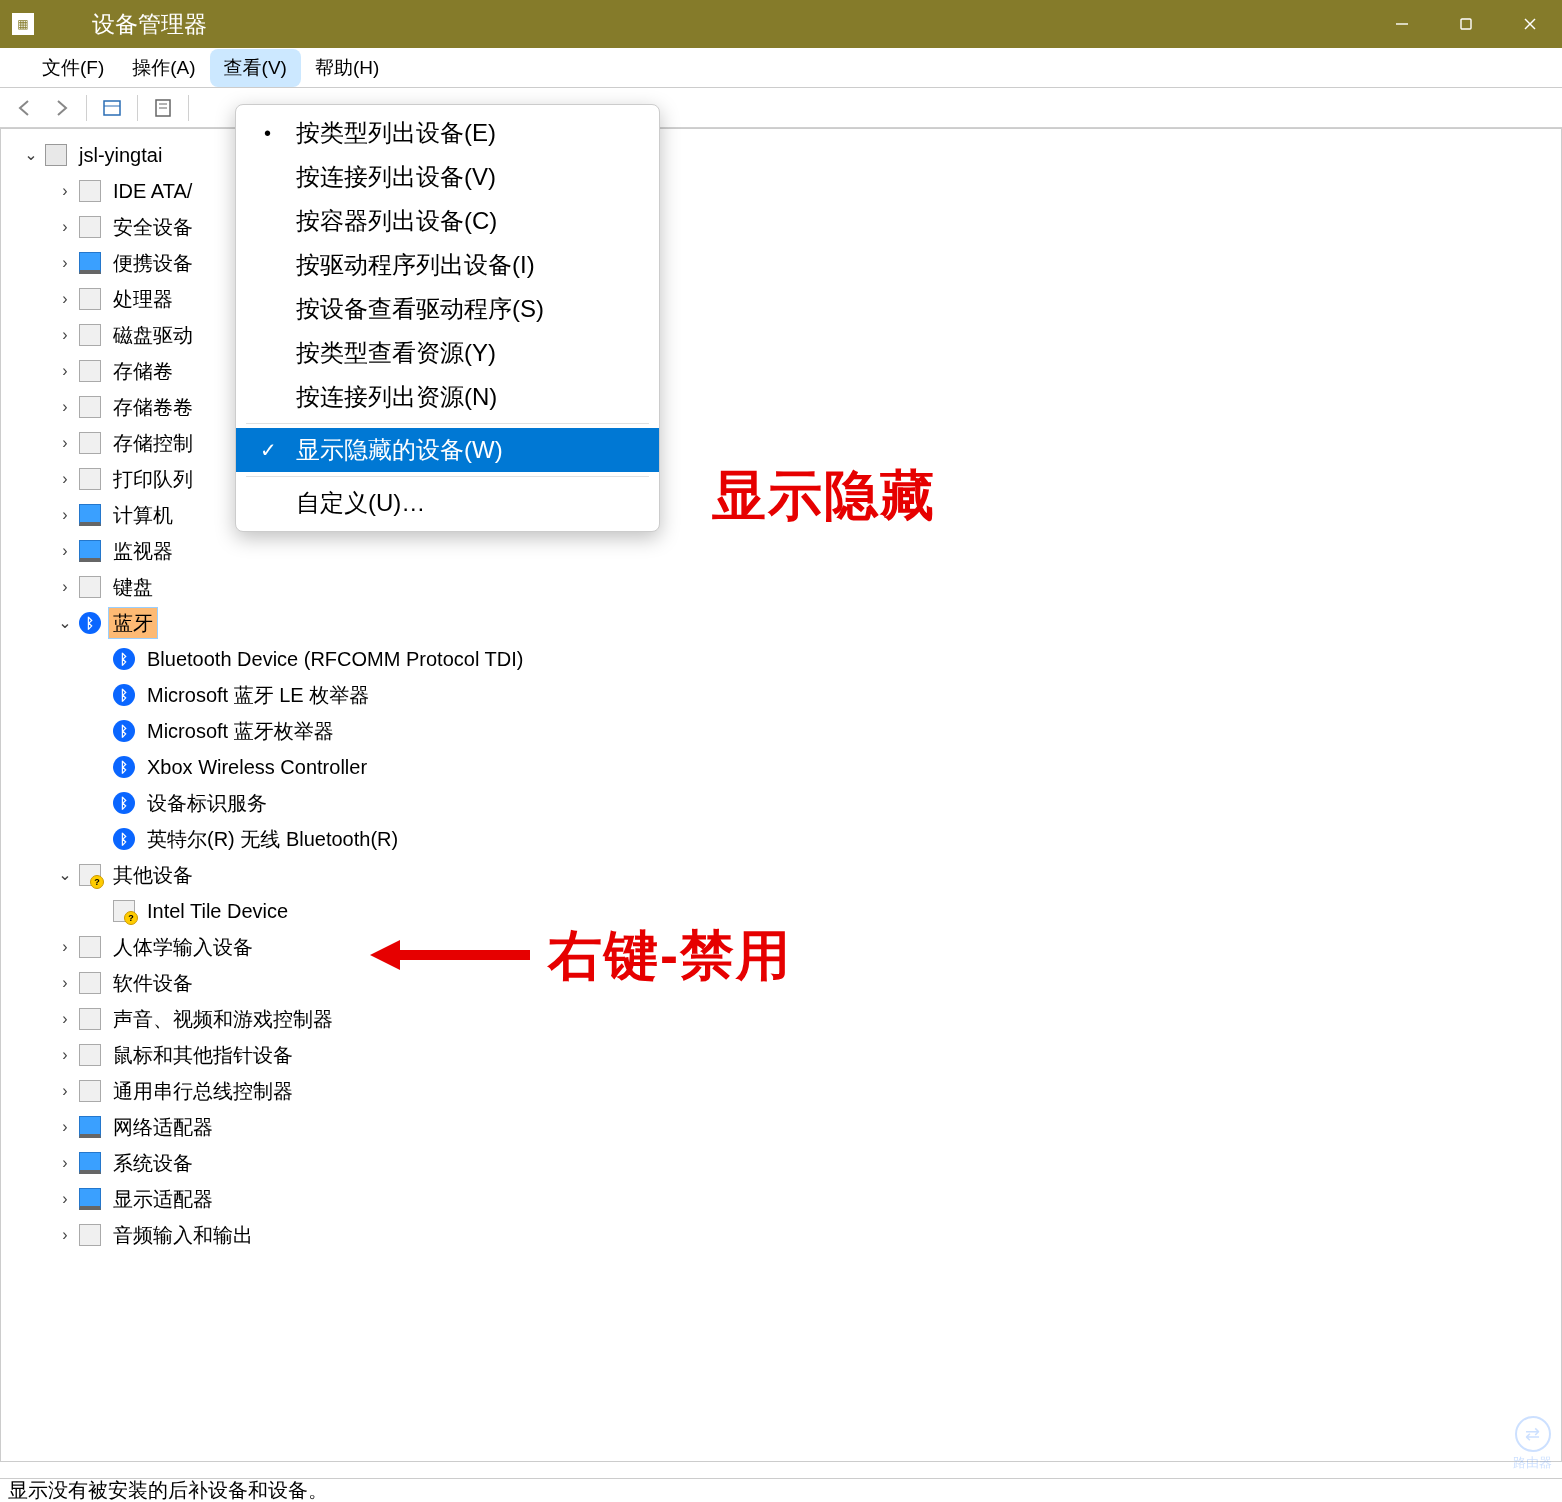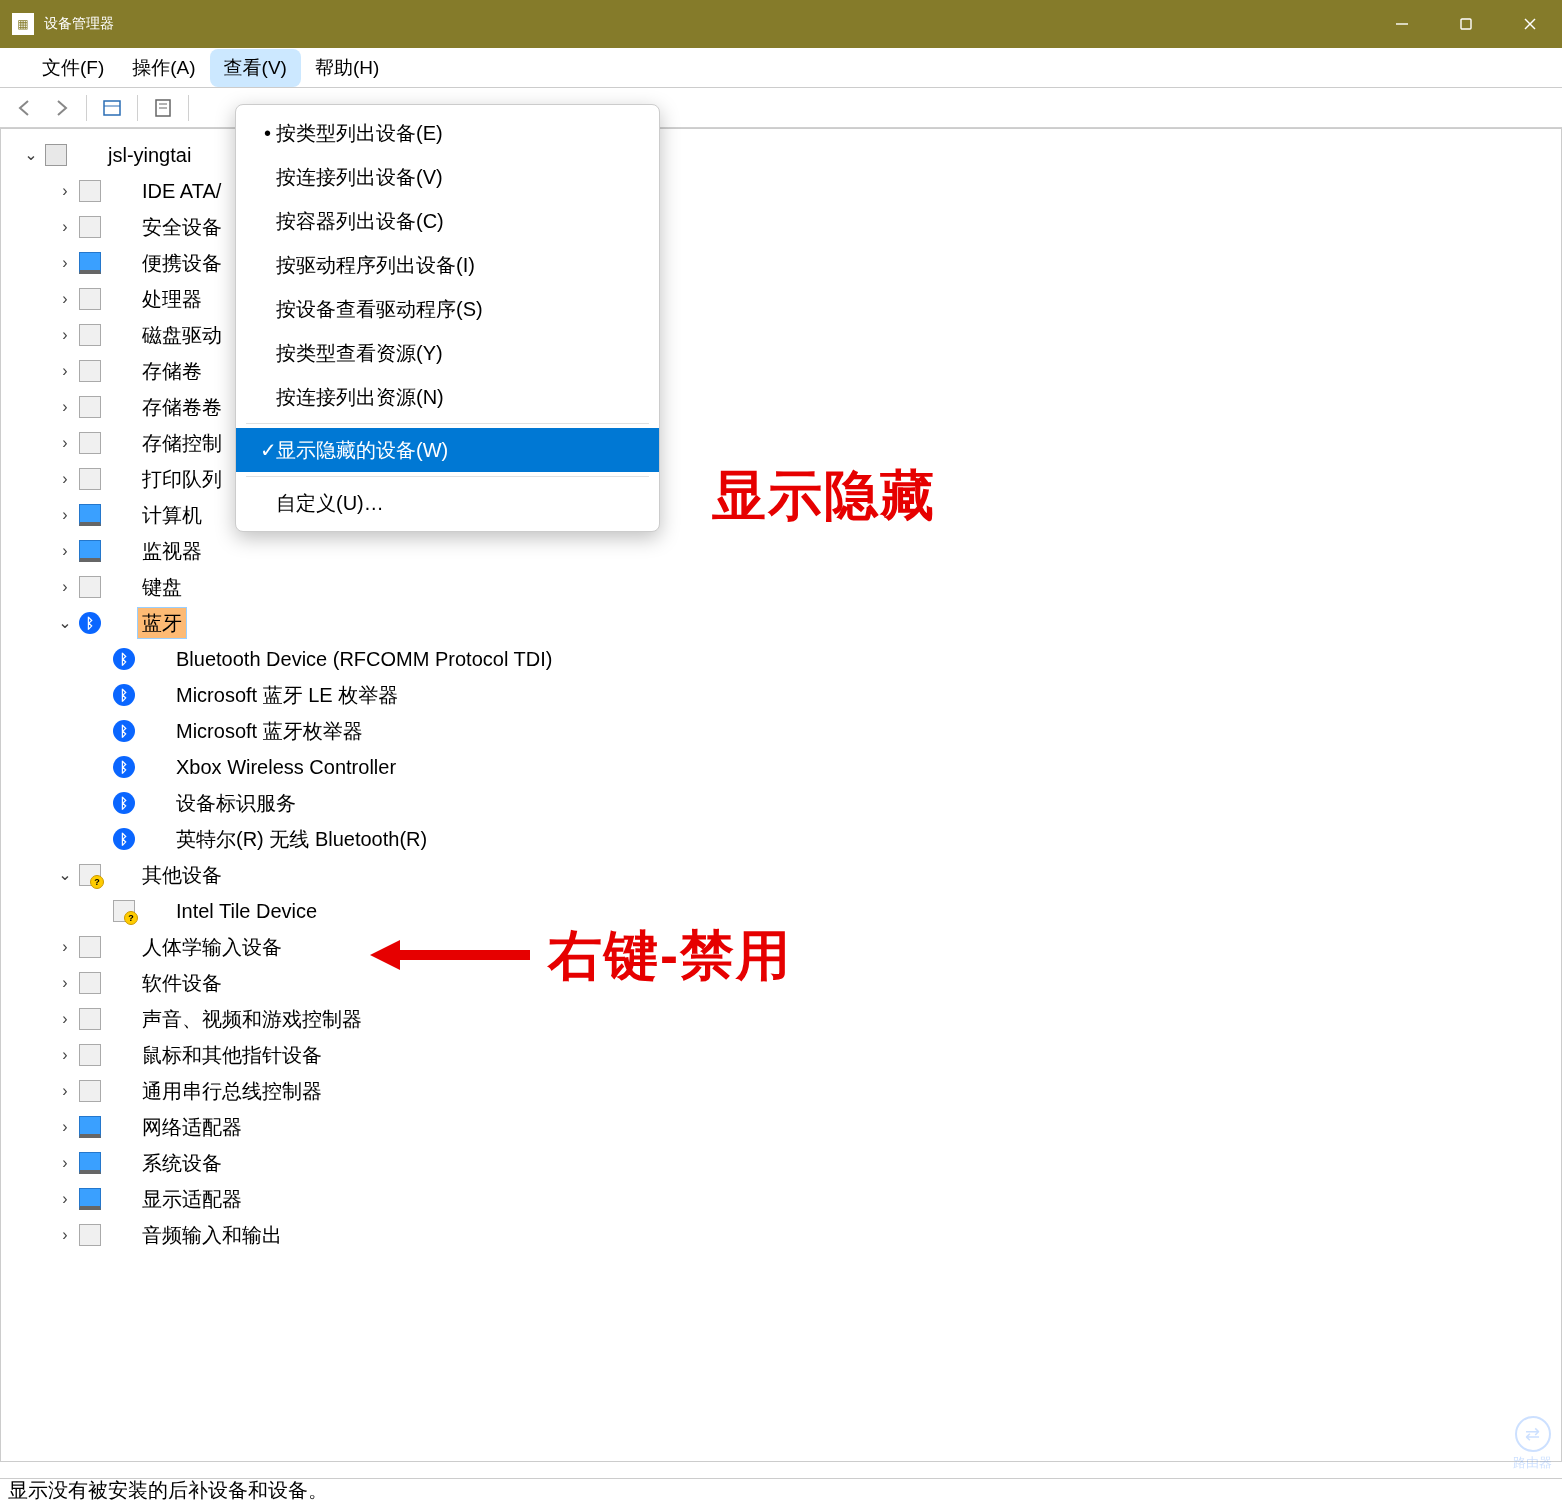--- a/index.html
+++ b/index.html
@@ -1,57 +1,57 @@
 <!DOCTYPE html>
 <html><head>
 <meta charset="utf-8">
 <style>
 * { margin:0; padding:0; box-sizing:border-box; font-family:"Microsoft YaHei","Segoe UI",Tahoma,sans-serif; }
 body { width:1562px; height:1502px; background:#fff; overflow:hidden; position:relative; }
 
 
 .titlebar { height:48px; background:#857b2a; color:#fff; display:flex; align-items:center; padding:0 0 0 12px; }
 .titlebar .app-ico { width:22px; height:22px; border:1px solid #fff; background:#fff; display:flex; align-items:center; justify-content:center; margin-right:10px; font-size:12px; color:#857b2a; }
-.titlebar .title { font-size:14px; flex:1; }
+.titlebar .title { font-size:23px; flex:1;margin-left:48px; }
 .win-btns { display:flex; }
 .win-btn { width:64px; height:48px; display:flex; align-items:center; justify-content:center; color:#fff; }
 .win-btn svg { width:14px; height:14px; }
 
 
 .menubar { height:40px; background:#fff; border-bottom:1px solid #ccc; display:flex; align-items:center; padding-left:28px; }
 .menu-item { padding:6px 14px; font-size:19px; color:#000; }
 .menu-item.open { background:#cce8ff;border-radius:8px; }
 
 
 .toolbar { height:40px; border-bottom:1px solid #d0d0d0; display:flex; align-items:center; padding-left:8px; gap:2px; }
 .toolbar .sep { width:1px; height:26px; background:#d0d0d0; margin:0 6px; }
 .tb-btn { width:34px; height:30px; display:flex; align-items:center; justify-content:center; color:#444; }
 .tb-btn svg{ width:20px; height:20px;}
 
 
 .dropdown { position:absolute; left:235px; top:104px; width:425px; background:#fff; border:1px solid #ccc; border-radius:8px; box-shadow:0 6px 20px rgba(0,0,0,.25); padding:6px 0; z-index:50; }
-.dd-item { height:44px; display:flex; align-items:center; padding-left:40px; font-size:20px; position:relative; }
+.dd-item { height:44px; display:flex; align-items:center; padding-left:60px; font-size:24px; position:relative; }
 .dd-item.bullet::before { content:"•"; position:absolute; left:28px; font-size:20px; }
 .dd-item.check::before { content:"✓"; position:absolute; left:24px; font-size:20px; color:#fff; }
 .dd-item.sel { background:#0078d4; color:#fff; }
 .dd-sep { height:1px; background:#e0e0e0; margin:4px 10px; }
 
 
 .tree-area { position:absolute; top:128px; left:0; right:0; bottom:40px; border:1px solid #ccc; overflow:hidden; }
 .tree { padding:8px 0 0 20px; font-size:20px; line-height:28px; }
 .node { display:flex; align-items:center; height:36px; white-space:nowrap; }
 .expander { width:20px; text-align:center; color:#444; font-size:16px; margin-right:4px;}
 .ico { width:22px; height:22px; margin-right:8px; display:inline-flex; align-items:center; justify-content:center; font-size:16px; }
 .ico-pc{background:#e8e8e8;border:1px solid #999;}
 .ico-blue{background:#0a66ff;border-radius:50%;color:#fff;font-weight:bold;font-size:14px;}
 .ico-mon{background:#3aa0ff;border:1px solid #2477cc;border-bottom:4px solid #666;}
 .ico-dev{background:#f0f0f0;border:1px solid #aaa;}
 .ico-warn{background:#f0f0f0;border:1px solid #aaa;position:relative;}
 .ico-warn::after{content:"?";position:absolute;bottom:-4px;right:-4px;background:#ffcc00;border:1px solid #cc9900;border-radius:50%;width:12px;height:12px;font-size:9px;line-height:12px;text-align:center;font-weight:bold;}
-.lbl{padding:1px 4px;margin-left:29px;}
+.lbl{padding:1px 4px;}
 .lbl.sel{background:#fdba74;outline:1px solid #99cfff;}
 .kids{padding-left:34px;}
 
 
 .anno { position:absolute; color:#e60000; font-weight:900; font-size:54px; letter-spacing:2px; z-index:40; font-family:Liberation Sans, sans-serif;}
 .arrow { position:absolute; z-index:40; }
 
 
 .statusbar{position:absolute;bottom:0;left:0;right:0;height:24px;border-top:1px solid #ccc;display:flex;align-items:center;padding-left:8px;font-size:20px;}
 

